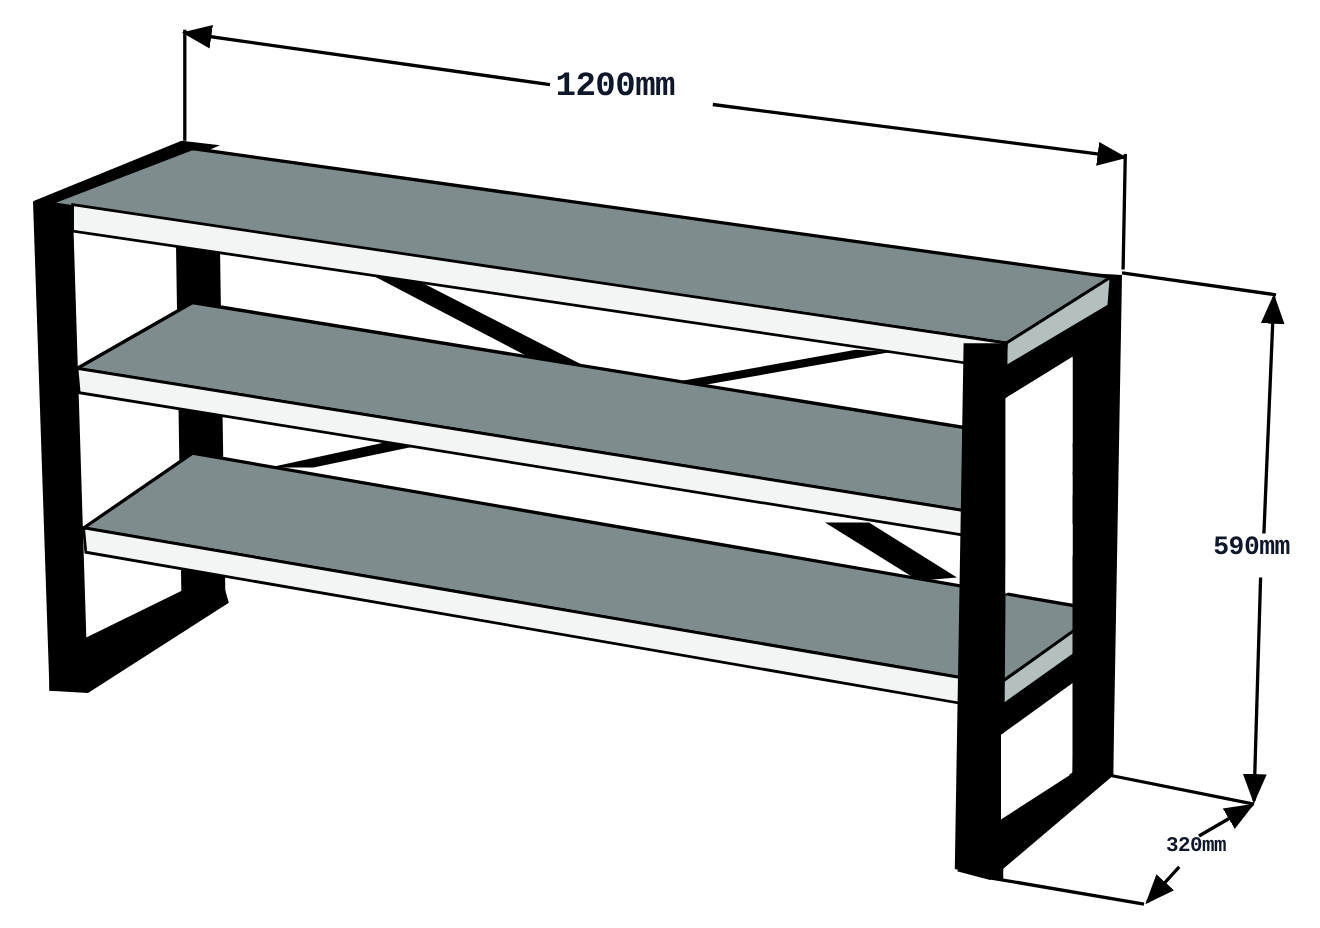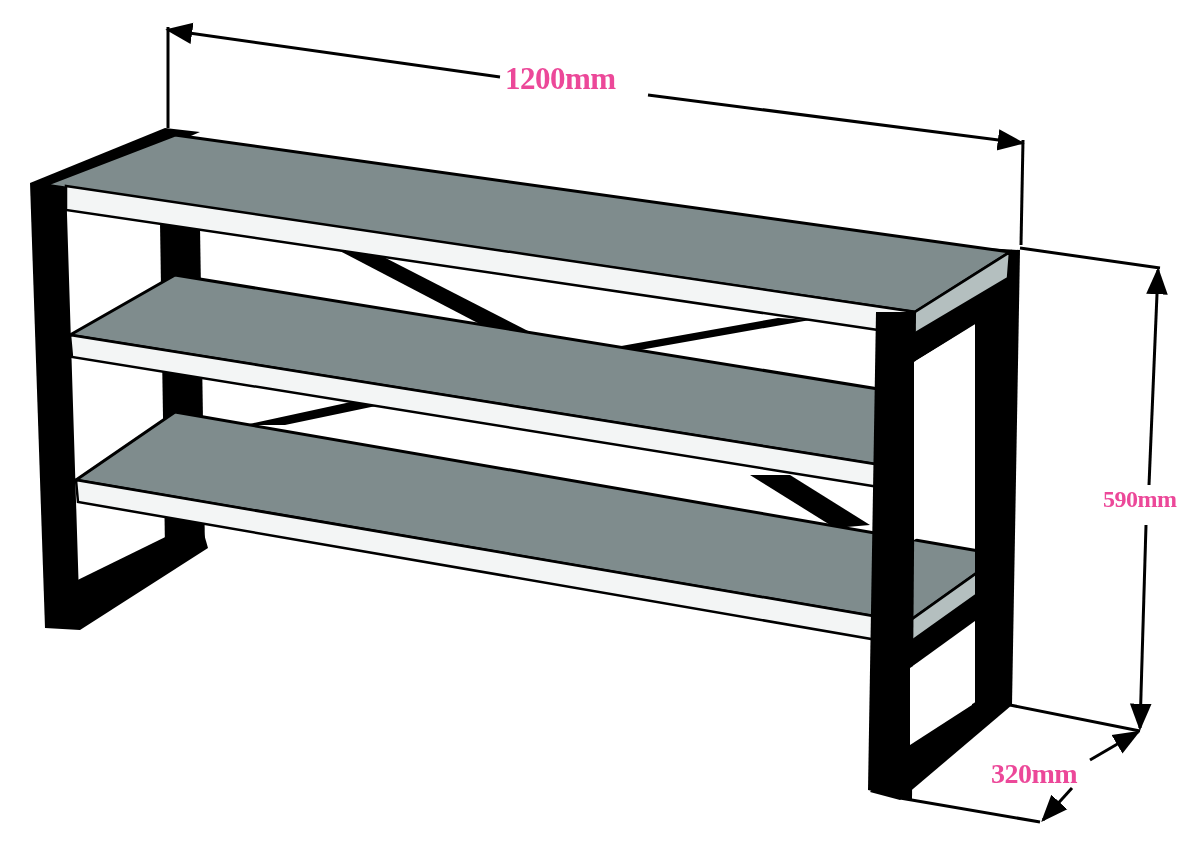--- a/index.html
+++ b/index.html
@@ -1,30 +1,30 @@
 <!DOCTYPE html>
 <html><head>
   <meta charset="utf-8">
   <style>
     html, body { margin: 0; padding: 0; background: #ffffff; }
     body { width: 1200px; height: 844px; overflow: hidden; position: relative; font-family: "Liberation Sans", sans-serif; }
     svg.drawing { position: absolute; left: 0; top: 0; width: 1200px; height: 844px; }
     .dim-label {
       position: absolute;
-      font-family: Liberation Serif, serif;
+      font-family: Liberation Mono, monospace;
       font-weight: bold;
-      color: #ec4899;
+      color: #0f172a;
       background: #fff;
       line-height: 1;
       letter-spacing: -0.5px;
       padding: 0 3px;
     }
     #label-width { left: 502px; top: 63px; font-size: 31px; }
     #label-height { left: 1100px; top: 487px; font-size: 24px; background: transparent; }
-    #label-depth { left: 988px; top: 760px; font-size: 28px; background: transparent; }
+    #label-depth { left: 1057px; top: 760px; font-size: 19px; background: transparent; }
   </style>
 </head>
 <body>
 
 <svg class="drawing" viewBox="0 0 1200 844" xmlns="http://www.w3.org/2000/svg">
   <defs>
     <marker id="arrow" viewBox="0 0 10 10" refX="9" refY="5" markerWidth="9" markerHeight="9" orient="auto-start-reverse">
       <path d="M0,1 L10,5 L0,9 z" fill="#000"></path>
     </marker>
   </defs>

